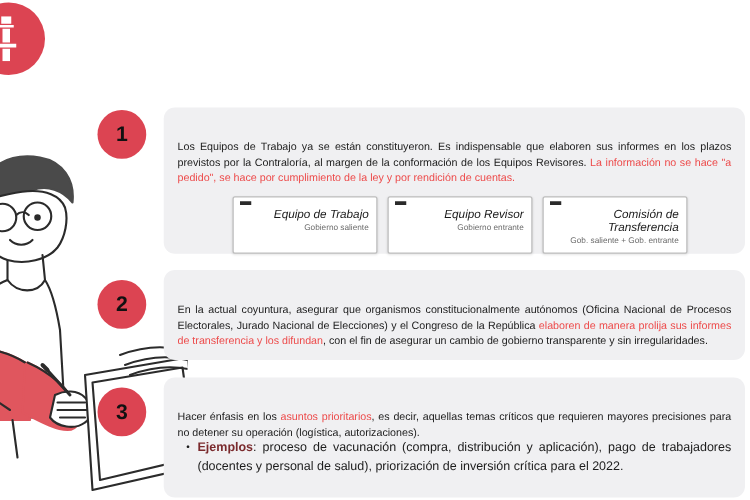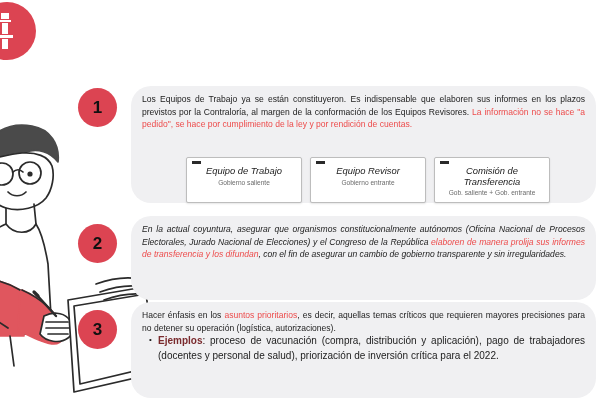--- a/index.html
+++ b/index.html
@@ -84,22 +84,22 @@
     align-items: center;
     justify-content: center;
     z-index: 4;
     font-family: "Liberation Sans", sans-serif;
   }
   .panel {
     position: absolute;
     left: 53px;
     right: 0;
     background: #F0F0F2;
-    border-radius: 20px;
-    padding: 7px 11px 9px 11px;
+    border-radius: 9px;
+    padding: 25px 11px 9px 11px;
     box-sizing: border-box;
   }
   .ptext {
     font-size: 8.55px;
     line-height: 1.49;
     color: #1c1c1c;
     text-align: justify;
     margin: 0;
     font-family: "Liberation Sans", sans-serif;
   }
@@ -120,21 +120,21 @@
     justify-content: space-between;
     gap: 8px;
   }
   .card {
     background: #ffffff;
     border: 1px solid #bdbdbd;
     border-radius: 2px;
     box-sizing: border-box;
     padding: 8px 6px 5px 6px;
     position: relative;
-    text-align: center;
+    text-align: right;
     flex: 1 1 0;
     min-height: 38px;
     box-shadow: 0 1px 2px rgba(0,0,0,0.10);
   }
   .card::before {
     content: "";
     position: absolute;
     left: 5px;
     top: 3px;
     width: 9px;
@@ -154,21 +154,21 @@
     font-size: 6.6px;
     color: #6b6b6b;
     margin-top: 2px;
     line-height: 1.15;
     font-family: "Liberation Sans", sans-serif;
   }
 
   
   #sec2 { top: 216px; }
   #sec2 .badge { top: 8px; }
-  #sec2 .panel { top: 0; height: 84px; font-style: italic; }
+  #sec2 .panel { top: 0; height: 72px; }
 
   
   #sec3 { top: 302px; }
   #sec3 .badge { top: 8px; }
   #sec3 .panel { top: 0; height: 96px; }
 
   .bullet-list {
     margin: 0;
     padding: 0 0 0 16px;
     list-style: none;

